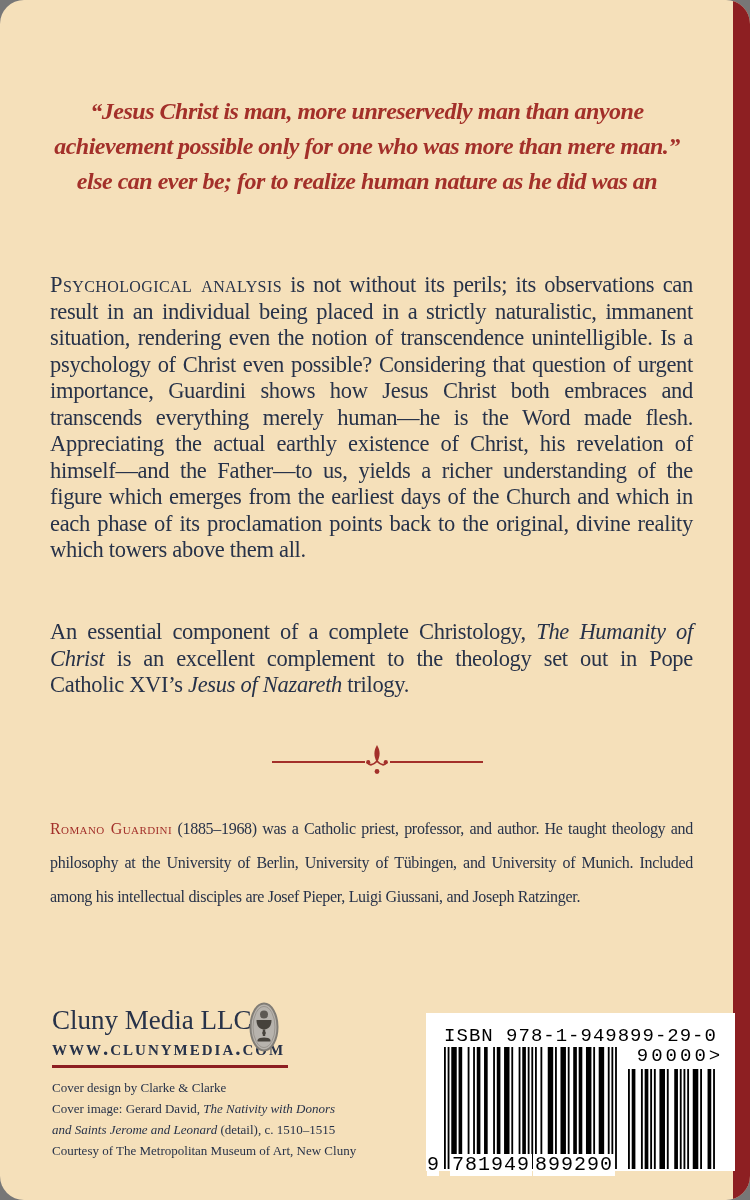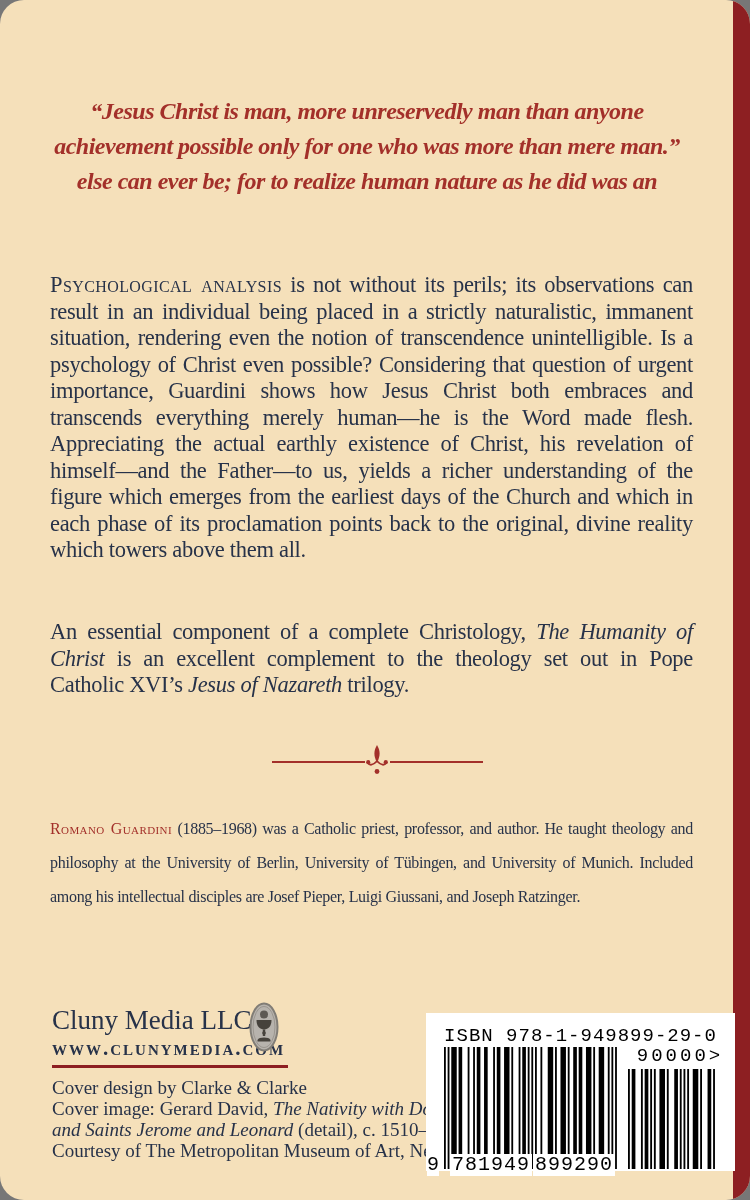--- a/index.html
+++ b/index.html
@@ -32,21 +32,21 @@
   .dl{left:272px; width:93px;}
   .dr{left:390px; width:93px;}
   .orn{position:absolute; left:364px; top:744px;}
   
   .pubname{position:absolute; left:52px; top:1005px; color:var(--navy); font-size:27px; line-height:30px;}
   .puburl{position:absolute; left:52px; top:1036px; color:var(--navy); font-weight:700;
     font-size:21px; font-variant:small-caps; letter-spacing:2px; line-height:24px;}
   .pubrule{position:absolute; left:52px; top:1065px; width:236px; height:3px; background:var(--stripe);}
   .logo{position:absolute; left:249px; top:1002px;}
   
-  .credits{position:absolute; left:52px; top:1077px; color:var(--navy); font-size:19px; line-height:21px;}
+  .credits{position:absolute; left:52px; top:1077px; color:var(--navy); font-size:13px; line-height:21px;}
   .cline{white-space:nowrap;}
   
   .bcbox{position:absolute; left:426px; top:971px; width:309px; height:158px; background:var(--white);margin-top:42px;}
   .mono{font-family:"Liberation Mono","DejaVu Sans Mono",monospace; color:#000;}
   .isbn{position:absolute; left:0; top:12px; width:100%; text-align:center;
     font-size:19px; letter-spacing:1px; white-space:nowrap;}
   .addonlabel{position:absolute; left:202px; top:32px; width:104px; text-align:center;
     font-size:19px; letter-spacing:3px; white-space:nowrap;}
   .bcmain{position:absolute; left:18px; top:34px;}
   .bcaddon{position:absolute; left:202px; top:56px;}

